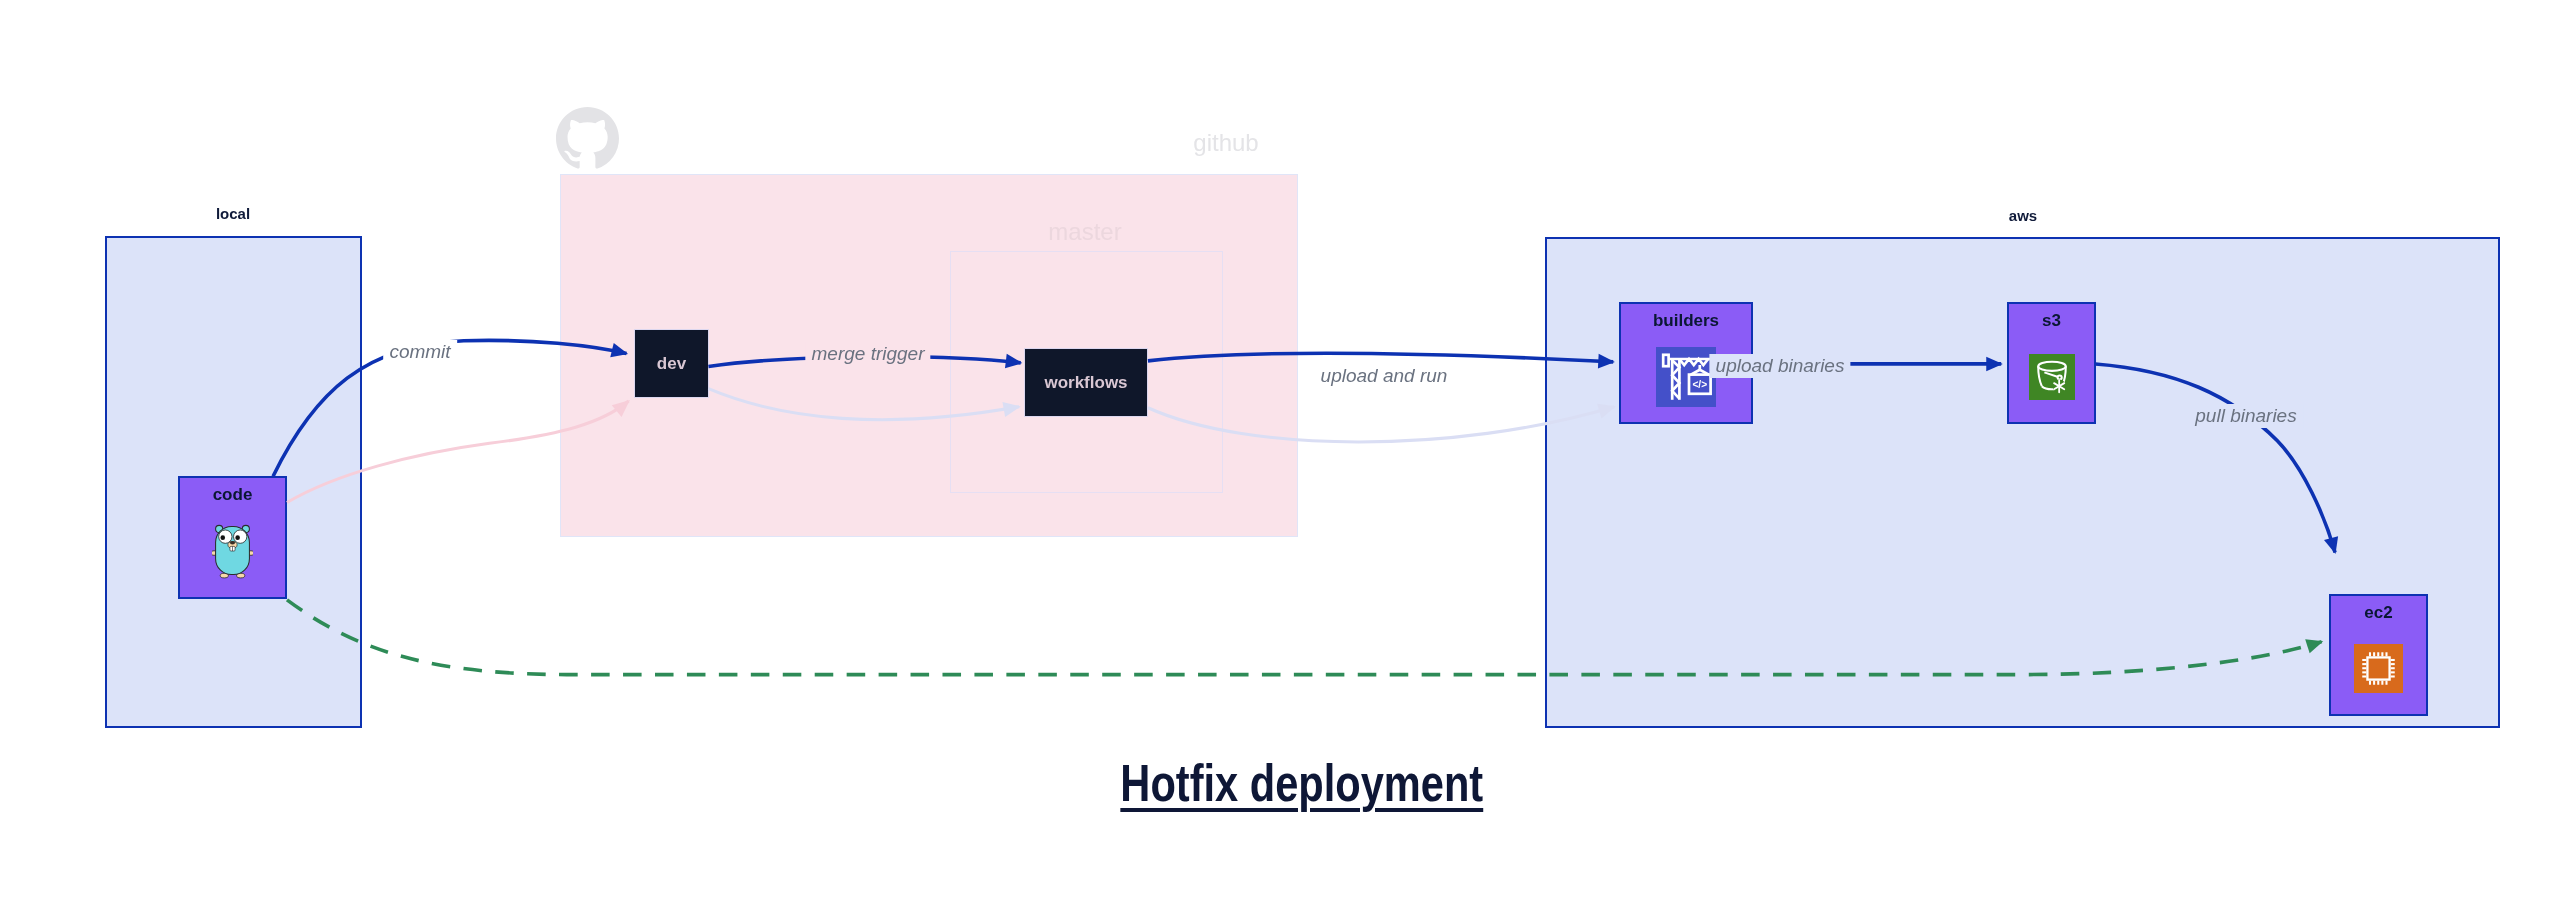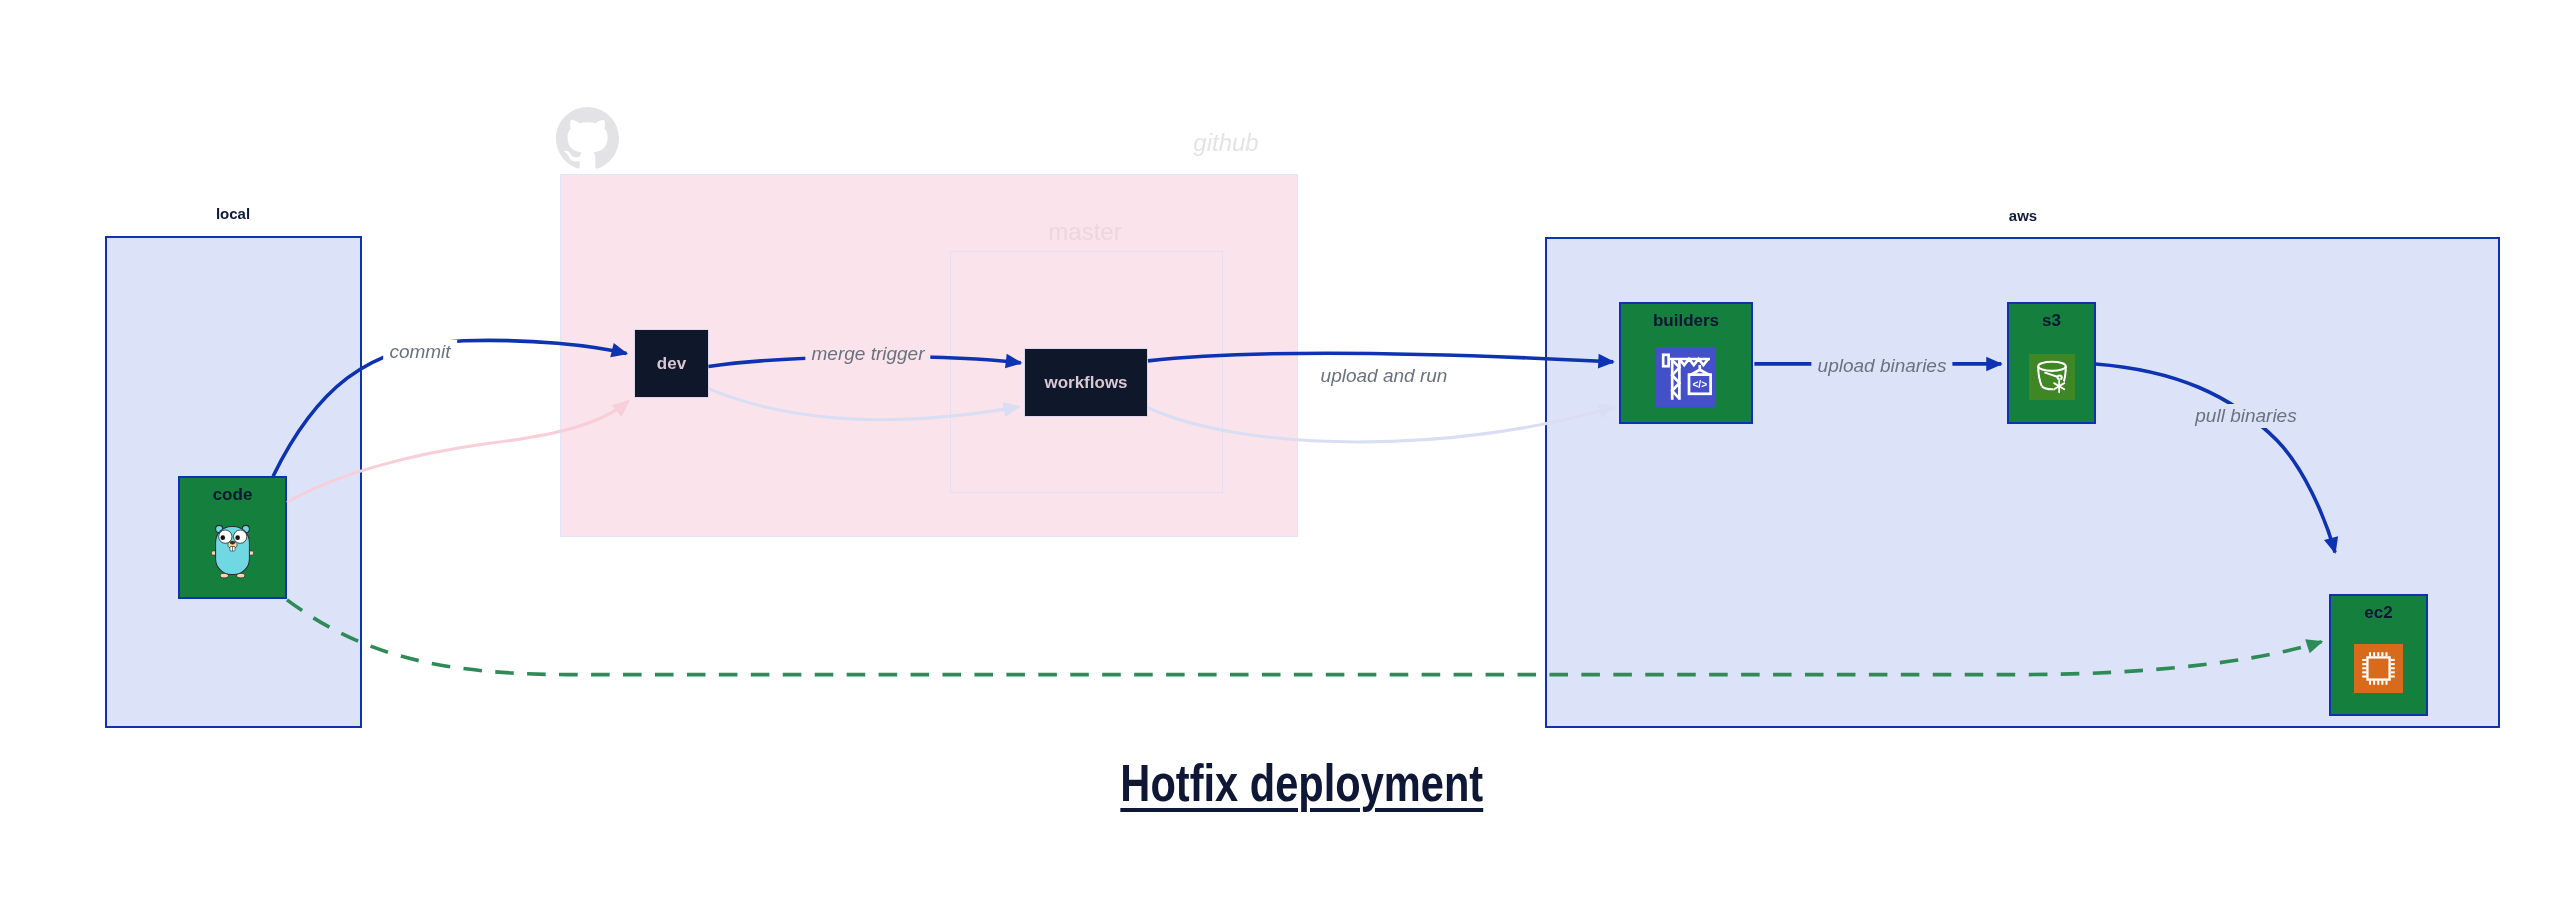--- a/index.html
+++ b/index.html
@@ -5,25 +5,25 @@
   html,body{margin:0;padding:0;background:#ffffff;}
   .canvas{position:relative;width:2604px;height:902px;background:#ffffff;overflow:hidden;
           font-family:"Liberation Sans", sans-serif;}
   
   .cluster{position:absolute;box-sizing:border-box;}
   .cluster.local, .cluster.aws{background:#dce3f9;border:2.1px solid #0d32b2;}
   .cluster.github{background:#fae3ea;border:1.5px solid #e0e5f8;}
   .cluster.master{background:transparent;border:1.5px solid #e6dff3;}
   .cluster-label{position:absolute;transform:translate(-50%,-50%);font-size:15px;font-weight:600;
                  color:#101b3a;white-space:nowrap;z-index:2;}
-  .cluster-label.faded-gray{color:#e4e4e7;font-size:24px;font-weight:500;font-style:italic;}
+  .cluster-label.faded-gray{color:#e4e4e7;font-size:24px;font-weight:500;}
   .cluster-label.faded-pink{color:#ecd7de;font-size:24px;font-weight:500;}
   
   .node{position:absolute;box-sizing:border-box;display:flex;flex-direction:column;align-items:center;z-index:3;}
-  .node.solid{background:#15803d;border:2.1px solid #0d32b2;text-align:center;}
+  .node.solid{background:#8b5cf6;border:2.1px solid #0d32b2;text-align:center;}
   .node.faded{background:#0f172a;border:1.5px solid #dcd7ef;justify-content:center;}
   .node-label{font-size:17px;font-weight:bold;color:#0a1733;margin-top:7.2px;white-space:nowrap;}
   .node.faded .node-label{color:#d9c7d3;margin-top:0;}
   .node-icon-wrap{flex:1;display:flex;align-items:center;justify-content:center;}
   
   svg.edges{position:absolute;left:0;top:0;z-index:4;}
   
   .edge-label{position:absolute;transform:translate(-50%,-50%);font-size:19px;font-style:italic;
               color:#6a7280;white-space:nowrap;z-index:5;padding:1px 6.2px;}
   .bg-white{background:#ffffff;margin-top:11px;}
@@ -188,21 +188,21 @@
     <path d="M 2228 700 C 2450 675, 2800 685, 3131 702" fill="none" stroke="#0d32b2" stroke-width="7" marker-end="url(#ah-blue)"></path>
     <path d="M 3405 706 L 3884 706" fill="none" stroke="#0d32b2" stroke-width="7" marker-end="url(#ah-blue)"></path>
     <path d="M 4067 706 C 4220 718, 4330 765, 4420 855 C 4470 907, 4512 1000, 4532 1072" fill="none" stroke="#0d32b2" stroke-width="7" marker-end="url(#ah-blue)"></path>
 
     <path d="M 557 1164 C 700 1270, 850 1308, 1100 1309 L 3920 1309 C 4180 1309, 4390 1282, 4506 1245" fill="none" stroke="#2e8b57" stroke-width="7" stroke-dasharray="36 26" marker-end="url(#ah-green)"></path>
   </svg>
 
   <span class="edge-label bg-white" style="left:420px;top:341px;">commit</span>
   <span class="edge-label bg-pink" style="left:868px;top:354px;">merge trigger</span>
   <span class="edge-label bg-white" style="left:1384px;top:365px;">upload and run</span>
-  <span class="edge-label bg-blue" style="left:1882px;top:366px;font-style:italic;">upload binaries</span>
+  <span class="edge-label bg-blue" style="left:1780px;top:366px;font-style:italic;">upload binaries</span>
   <span class="edge-label bg-blue" style="left:2246px;top:416px;">pull binaries</span>
 
   <div class="title-row">
     <span class="title-text">Hotfix deployment</span>
   </div>
 
 </div>
 
 
 </body></html>

